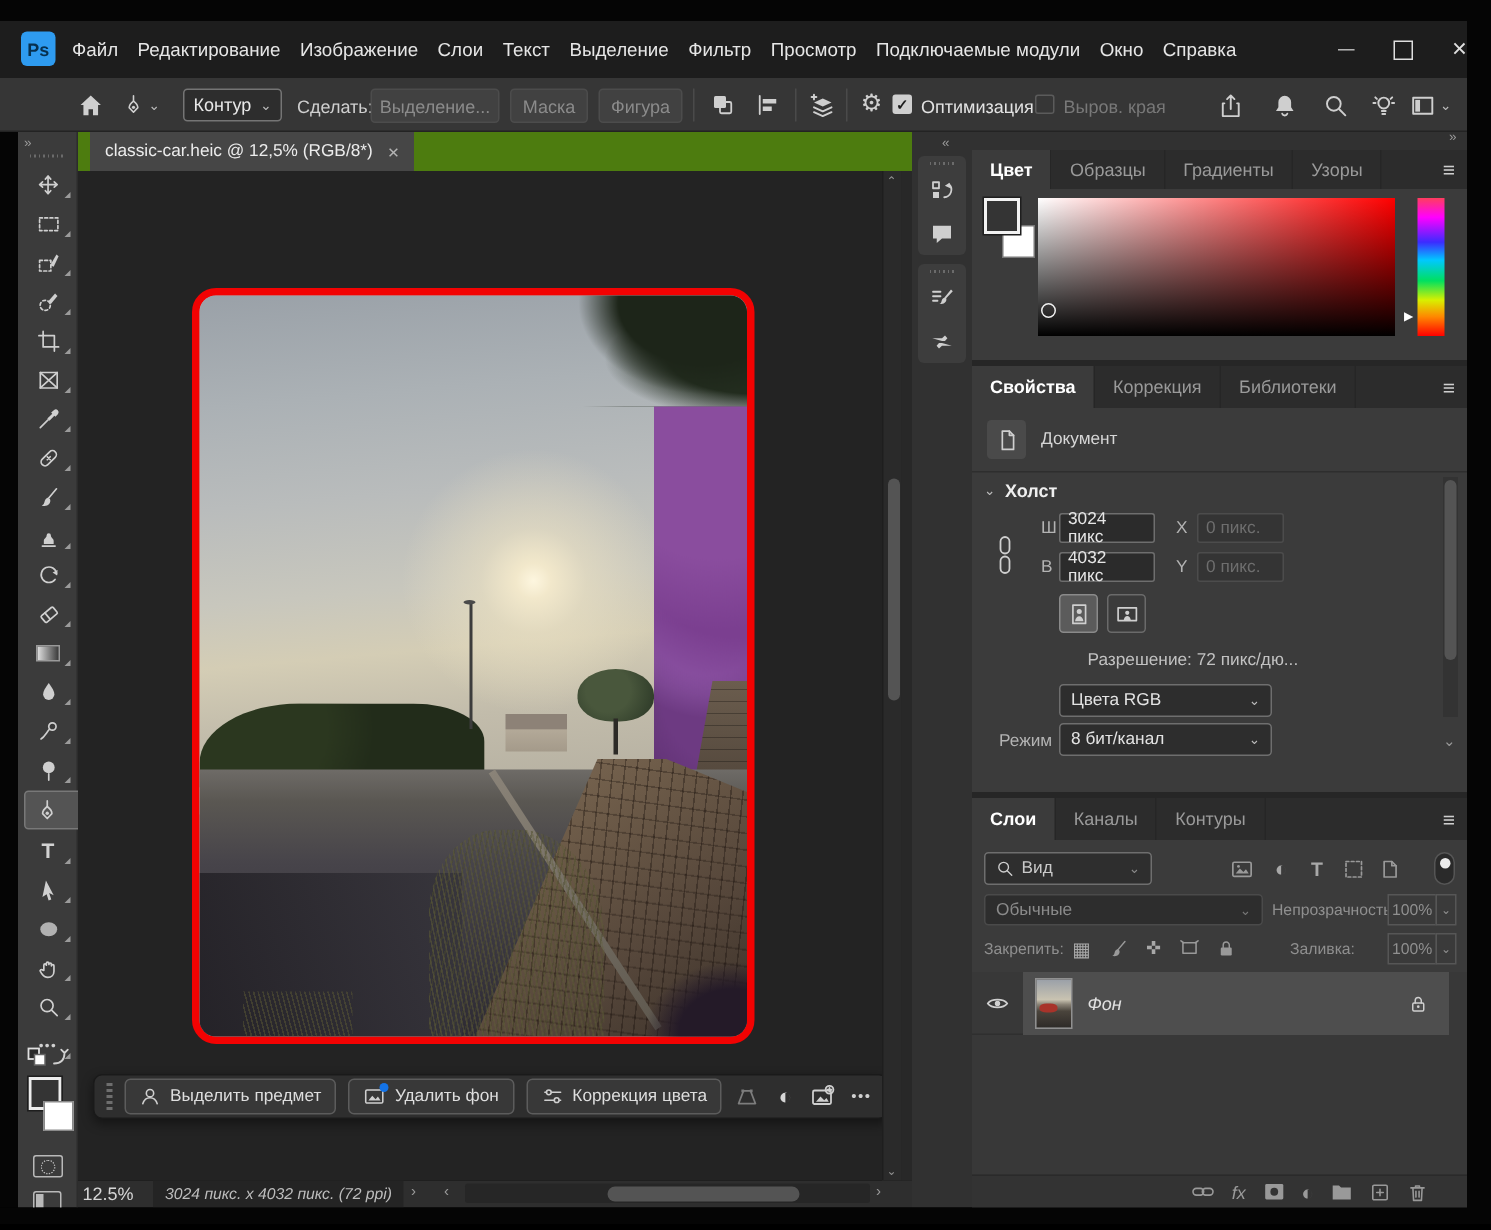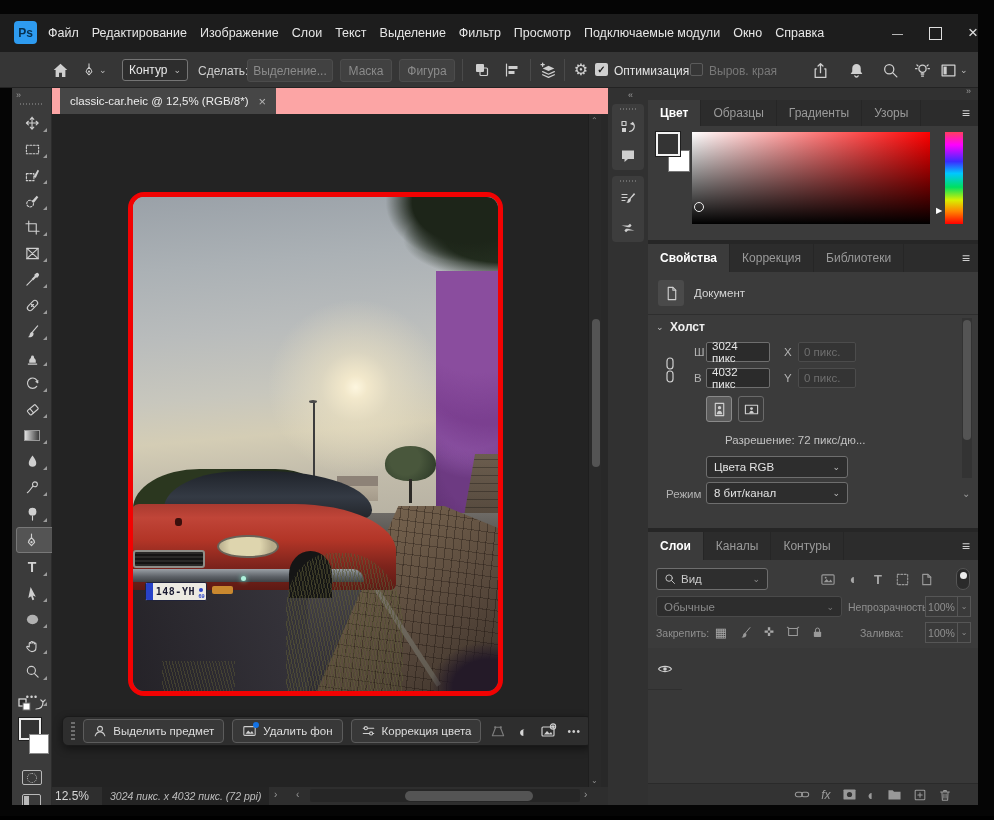--- a/index.html
+++ b/index.html
@@ -27,21 +27,21 @@
   .chk{width:13px;height:13px;background:#cfcfcf;border-radius:2px;color:#1c1c1c;font-size:10px;font-weight:bold;display:flex;align-items:center;justify-content:center;}
   .chk-dis{width:13px;height:13px;background:transparent;border:1px solid #5b5b5b;border-radius:2px;}
   .vsep{width:1px;height:22px;background:#4a4a4a;}
   
   .toolbar{left:12px;top:88px;width:40px;height:717px;background:#3b3b3b;border-right:1px solid #2c2c2c;}
   .tool{position:relative;width:40px;height:26px;display:flex;align-items:center;justify-content:center;}
   .tool.fly::after{content:"";position:absolute;right:5px;bottom:4px;border-bottom:4px solid #9b9b9b;border-left:4px solid transparent;}
   .tool.sel{width:32px;height:24px;margin:1px 4px;background:#545454;border:1px solid #787878;border-radius:3px;}
   .grip{background:repeating-linear-gradient(90deg,#6b6b6b 0 1px,transparent 1px 3px);height:2px;}
   
-  .tabbar{left:52px;top:88px;width:556px;height:26px;background:#fca5a5;}
+  .tabbar{left:52px;top:88px;width:556px;height:26px;background:#4d7c0f;}
   .doctab{left:8px;top:0;height:26px;background:#464646;display:flex;align-items:center;gap:10px;padding:0 10px;font-size:11.5px;color:#ececec;}
   .canvas{left:52px;top:114px;width:556px;height:673px;background:#232323;}
   .statusrow{left:52px;top:787px;width:556px;height:18px;background:#2e2e2e;color:#c9c9c9;font-size:11px;}
   
   .photo{left:76px;top:78px;width:375px;height:504px;border:5px solid #f20202;border-radius:16px;overflow:hidden;background:#aeb2b4;}
   .photo *{position:absolute;box-sizing:border-box;}
   
   .taskbar{left:10px;top:602px;width:530px;height:30px;background:#2e2e2e;border:1px solid #1a1a1a;border-radius:6px;box-shadow:0 3px 8px rgba(0,0,0,.45);display:flex;align-items:center;gap:8px;padding:0 8px;}
   .tbtn{height:22px;border:1px solid #5c5c5c;border-radius:4px;background:#383838;color:#dedede;display:flex;align-items:center;gap:6px;padding:0 9px;font-size:11.5px;white-space:nowrap;}
   
@@ -349,40 +349,20 @@
 
       <div style="left:49.3%;top:41.5%;width:2px;height:17%;background:#3c3c3c;"></div>
       <div style="left:48.2%;top:41%;width:8px;height:3px;border-radius:50%;background:#4a4a4a;"></div>
 
       <div style="left:0;top:64%;width:100%;height:36%;background:linear-gradient(180deg,#6e6b67 0%,#5a5752 12%,#47444a 35%,#3a3740 65%,#2e2b33 100%);"></div>
       <div style="left:0;top:78%;width:48%;height:22%;background:linear-gradient(90deg,#232126,#35333a);opacity:.85;"></div>
 
       <div style="right:0;top:62.5%;width:62%;height:37.5%;clip-path:polygon(56% 0,76% 0,100% 12%,100% 100%,20% 100%);background:repeating-linear-gradient(96deg, rgba(20,12,8,.35) 0 1px, transparent 1px 8px),repeating-linear-gradient(8deg, rgba(20,12,8,.3) 0 1px, transparent 1px 11px),linear-gradient(145deg,#86725b 0%,#6e5c49 35%,#55463a 70%,#3b3129 100%);"></div>
       <div style="left:54%;top:64%;width:56%;height:5px;background:linear-gradient(90deg,#8a8378,#5e584e);transform:rotate(57deg);transform-origin:0 0;"></div>
 
-      <div style="left:-1%;top:55.5%;width:73%;height:28%;">
-        <div style="left:13%;top:0;width:78%;height:34%;background:linear-gradient(180deg,#1f232a,#343a44 55%,#23262b);border-radius:40% 55% 8px 8px/85% 90% 8px 8px;"></div>
-        <div style="left:0;top:24%;width:100%;height:62%;background:linear-gradient(180deg,#a93a30 0%,#c04538 16%,#b23527 42%,#7e241c 72%,#5e1a14 100%);border-radius:10px 38% 6px 6px/14px 55% 6px 6px;"></div>
-        <div style="left:33%;top:46%;width:23%;height:17%;background:radial-gradient(circle at 45% 45%, #ded5ae 0 45%, #b5ab8a 80%);border:2px solid #6a6258;border-radius:50%;"></div>
-        <div style="left:1.5%;top:57%;width:27%;height:13%;background:repeating-linear-gradient(0deg,#2a2927 0 2px,#151413 2px 4px);border:2px solid #8e8e88;border-radius:3px;"></div>
-        <div style="left:0;top:71%;width:88%;height:9%;background:linear-gradient(180deg,#9aa0a6,#5c6066 60%,#3e4246);border-radius:3px 30px 3px 3px;"></div>
-        <div style="left:42%;top:76%;width:5px;height:5px;border-radius:50%;background:#aef2dd;box-shadow:0 0 5px #7fe8c8;"></div>
-        <div style="left:31%;top:83%;width:8%;height:6%;background:#c9882f;border-radius:2px;"></div>
-        <div style="left:60%;top:58%;width:16%;height:34%;background:#151515;border-radius:50% 50% 0 0;"></div>
-        <div style="left:17%;top:34%;width:7px;height:8px;background:#3a0f0c;border-radius:40%;"></div>
-
-        <div style="left:6%;top:80%;width:23%;height:14%;background:#eceae2;border:1.5px solid #20233a;border-radius:2px;display:flex;align-items:stretch;overflow:hidden;">
-          <span style="position:relative;width:12%;background:#2742c8;display:block;"></span>
-          <span style="position:relative;flex:1;display:flex;align-items:center;justify-content:center;font-size:10px;font-weight:bold;color:#181830;letter-spacing:.5px;font-family:'DejaVu Sans Mono',monospace;">148-YH</span>
-          <span style="position:relative;width:14%;display:flex;flex-direction:column;align-items:center;justify-content:flex-end;padding-bottom:1px;">
-            <span style="position:relative;width:4px;height:4px;border-radius:50%;background:#2742c8;margin-bottom:1px;display:block;"></span>
-            <span style="position:relative;font-size:5.5px;color:#2742c8;font-weight:bold;">69</span>
-          </span>
-        </div>
-      </div>
 
       <div style="left:42%;top:72%;width:32%;height:28%;background:repeating-linear-gradient(78deg, transparent 0 2px, rgba(96,94,56,.5) 2px 3px),repeating-linear-gradient(102deg, transparent 0 3px, rgba(74,74,44,.45) 3px 4px);border-radius:40% 50% 0 0;"></div>
       <div style="left:8%;top:94%;width:20%;height:6%;background:repeating-linear-gradient(75deg, transparent 0 2px, rgba(90,88,52,.5) 2px 3px);"></div>
       <div style="right:-2%;bottom:-2%;width:22%;height:13%;background:radial-gradient(ellipse at 80% 80%, #241a28 0 40%, rgba(36,26,40,0) 65%);"></div>
     </div>
 
     <div class="r taskbar">
       <div style="width:6px;height:18px;background:repeating-linear-gradient(0deg,#6e6e6e 0 2px,transparent 2px 4px);"></div>
       <div class="tbtn">
         <svg width="14" height="14" viewBox="0 0 16 16">
@@ -646,20 +626,33 @@
       <div class="r valbox" style="left:277px;top:90px;width:33px;height:21px;">100%</div>
       <div class="r valbox" style="left:309px;top:90px;width:14px;height:21px;font-size:8px;">⌄</div>
 
       <div class="r" style="left:0;top:116px;width:330px;height:168px;background:#383838;">
         <div class="r" style="left:0;top:0;width:330px;height:42px;">
           <div class="r ico" style="left:0;top:0;width:34px;height:42px;border-bottom:1px solid #2f2f2f;">
             <svg width="16" height="16" viewBox="0 0 16 16">
                 <path class="si" d="M1.5 8C4 4.6 12 4.6 14.5 8 12 11.4 4 11.4 1.5 8Z"></path>
                 <circle class="fi" cx="8" cy="8" r="1.8"></circle>
               </svg>
+          </div>
+          <div class="r flex" style="left:34px;top:0;width:284px;height:42px;background:#4e4e4e;gap:10px;padding-left:8px;">
+            <span style="width:23px;height:32px;border:1px solid #909090;background:linear-gradient(180deg,#9aa0a8 0%,#c9c3b1 42%,#8a8376 52%,#4a443c 66%,#2e2b28 100%);position:relative;display:block;">
+              <span style="position:absolute;left:2px;top:16px;width:12px;height:6px;border-radius:40%;background:#a8332a;display:block;"></span>
+            </span>
+            <span style="font-style:italic;color:#e0e0e0;font-size:12px;">Фон</span>
+            <span style="position:absolute;right:14px;">
+              <svg width="13" height="13" viewBox="0 0 16 16">
+                  <rect class="si" x="3.5" y="7" width="9" height="6.5" rx="1"></rect>
+                  <path class="si" d="M5.5 7V5a2.5 2.5 0 0 1 5 0v2"></path>
+                  <circle class="fi" cx="8" cy="10" r="1.1"></circle>
+                </svg>
+            </span>
           </div>
         </div>
       </div>
 
       <div class="r flex" style="left:0;top:251px;width:330px;height:22px;background:#333;border-top:1px solid #2a2a2a;justify-content:flex-end;gap:11px;padding-right:26px;">
         <span class="ico dim">
             <svg width="16" height="13" viewBox="0 0 18 14">
               <rect class="si" x="1.5" y="4.5" width="8" height="5" rx="2.5"></rect>
               <rect class="si" x="8.5" y="4.5" width="8" height="5" rx="2.5"></rect>
             </svg>

